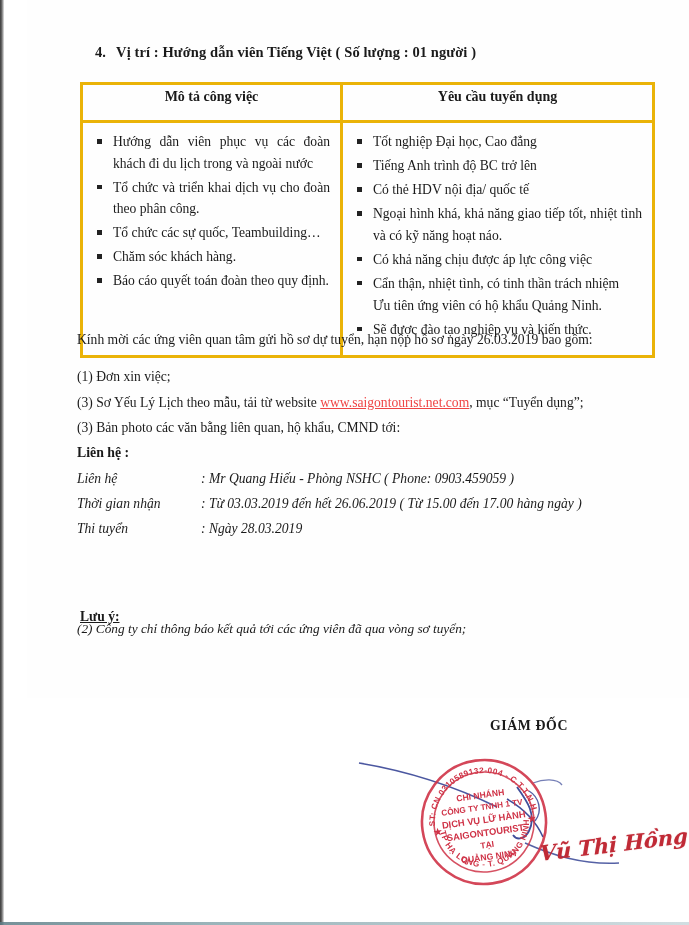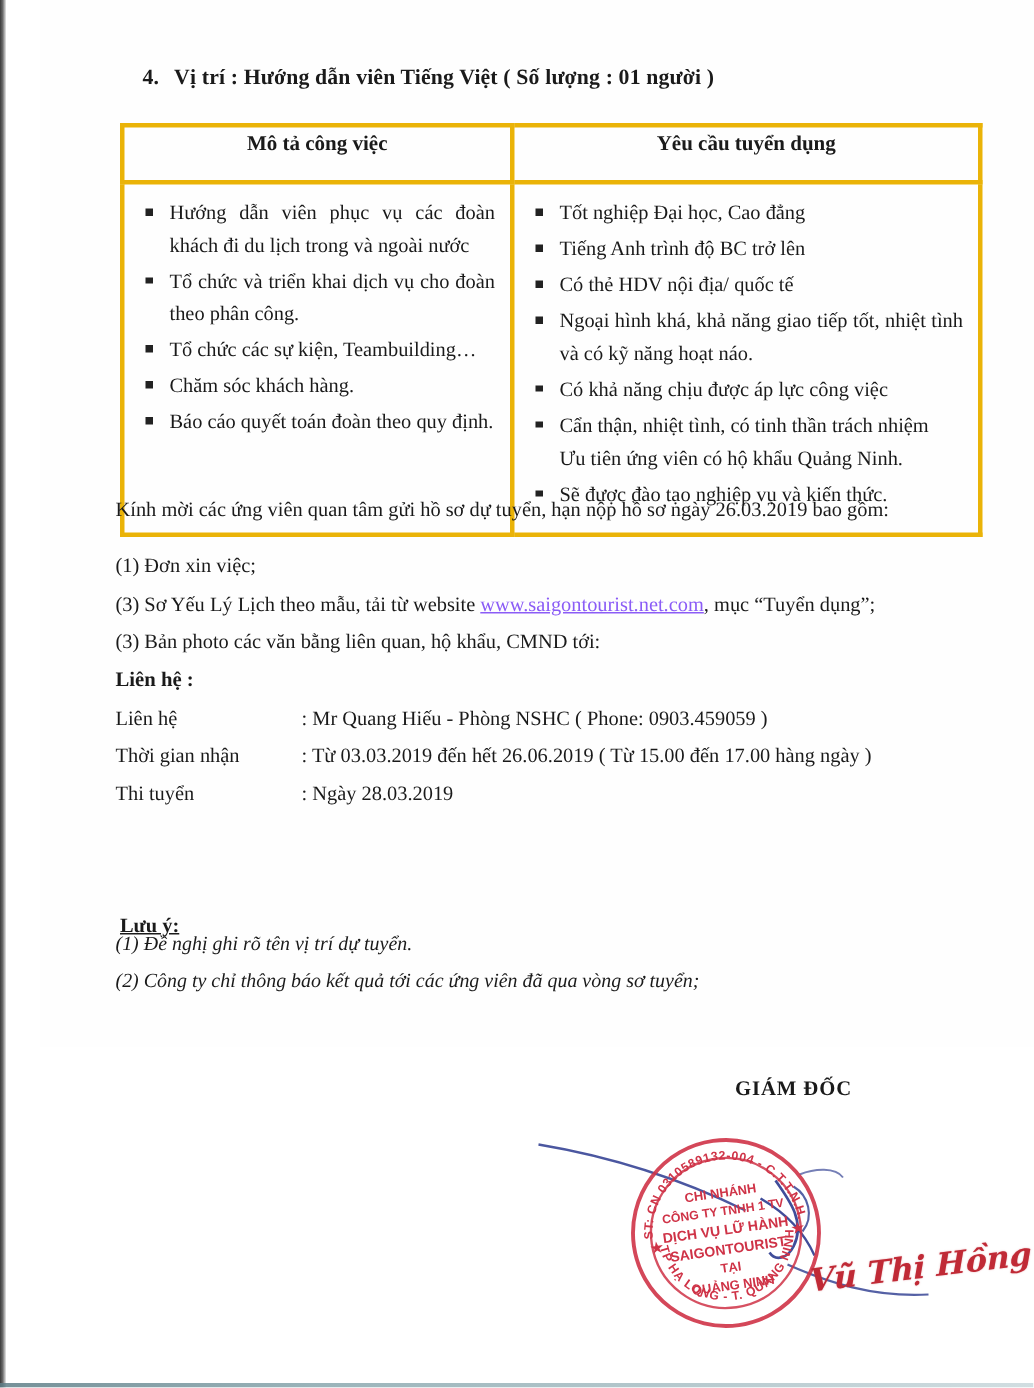--- a/index.html
+++ b/index.html
@@ -115,21 +115,21 @@
   
   .para {
     position: absolute;
     font-size: 13.6px;
     line-height: 22px;
   }
   .invite   { left: 50px; top: 329px; width: 600px; }
   .doclist  { left: 50px; top: 366px; width: 600px; }
   .doclist div { margin-bottom: 3.5px; white-space: nowrap; }
   .doclist a {
-    color: #8b5cf6;
+    color: #ef4444;
     text-decoration: underline;
   }
 
   .contact-title {
     position: absolute;
     left: 50px;
     top: 445px;
     font-size: 13.8px;
     font-weight: bold;
   }
@@ -140,20 +140,21 @@
     top: 468px;
     width: 600px;
     border-collapse: collapse;
     font-size: 13.6px;
     line-height: 22px;
   }
   .contact-table td {
     vertical-align: top;
     padding: 0 0 3px 0;
     white-space: nowrap;
+    font-style: italic;
   }
   .contact-table td.label { width: 124px; }
   .contact-table td.value .line2 { display: block; }
 
   .note-title {
     position: absolute;
     left: 53px;
     top: 609px;
     font-size: 13.6px;
     font-weight: bold;
@@ -233,21 +234,21 @@
         <th>Yêu cầu tuyển dụng</th>
       </tr>
     </thead>
     <tbody>
       <tr>
         <td>
           <div class="cell-body">
             <ul class="bullets">
               <li>Hướng dẫn viên phục vụ các đoàn khách đi du lịch trong và ngoài nước</li>
               <li>Tổ chức và triển khai dịch vụ cho đoàn theo phân công.</li>
-              <li>Tổ chức các sự kiện, Teambuilding…</li>
+              <li>Tổ chức các sự quốc, Teambuilding…</li>
               <li>Chăm sóc khách hàng.</li>
               <li>Báo cáo quyết toán đoàn theo quy định.</li>
             </ul>
           </div>
         </td>
         <td>
           <div class="cell-body">
             <ul class="bullets">
               <li>Tốt nghiệp Đại học, Cao đẳng</li>
               <li>Tiếng Anh trình độ BC trở lên</li>
@@ -285,21 +286,20 @@
       </tr>
       <tr>
         <td class="label">Thi tuyển</td>
         <td class="value">: Ngày 28.03.2019</td>
       </tr>
     </tbody>
   </table>
 
   <div class="note-title">Lưu ý:</div>
   <div class="notes">
-    <div>(1) Đề nghị ghi rõ tên vị trí dự tuyển.</div>
     <div>(2) Công ty chỉ thông báo kết quả tới các ứng viên đã qua vòng sơ tuyển;</div>
   </div>
 
   <div class="director">GIÁM ĐỐC</div>
 
   <div class="sign-area">
 
     <svg class="pen" width="340" height="150" viewBox="0 0 340 150">
       <path d="M2 18 C 50 26, 95 40, 140 62" stroke="#2b3a8f" stroke-width="1.6" fill="none" opacity=".85"></path>
       <path d="M168 98 C 195 110, 225 120, 262 118" stroke="#2b3a8f" stroke-width="1.5" fill="none" opacity=".8"></path>

